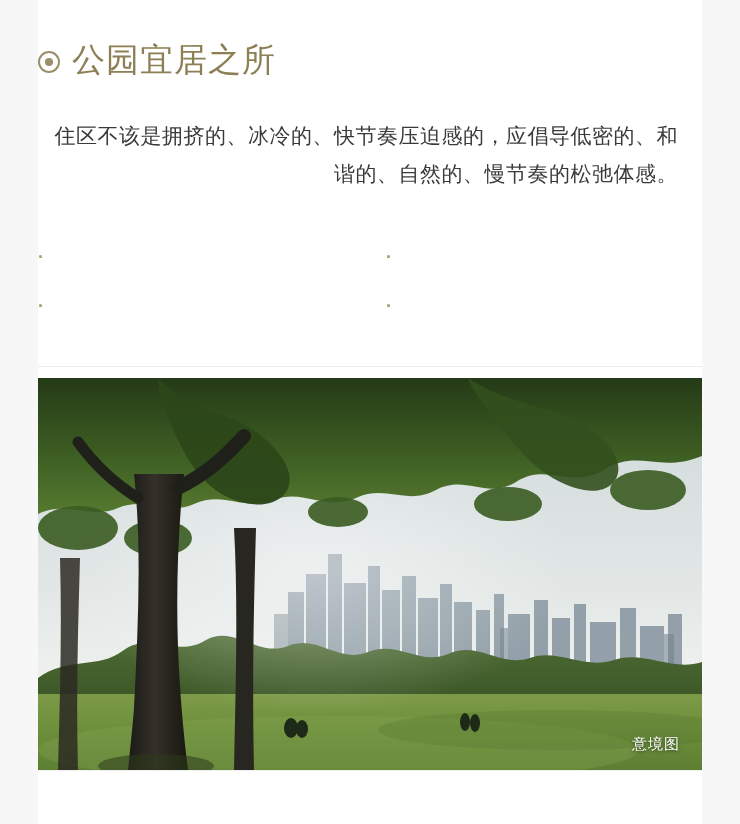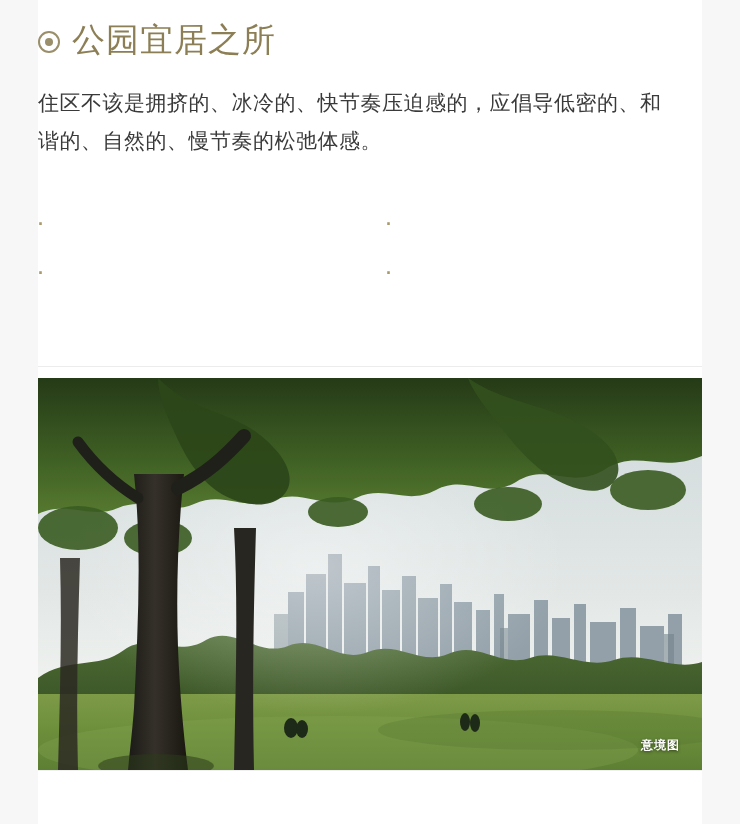--- a/index.html
+++ b/index.html
@@ -29,21 +29,21 @@
     position: absolute;
     top: 0;
     width: 38px;
     height: 824px;
     background: #f7f7f7;
   }
   .gutter.left { left: 0; }
   .gutter.right { right: 0; width: 38px; }
 
   .header {
-    padding-top: 20px;
+    padding-top: 40px;
     display: flex;
     align-items: center;
   }
   .target-icon {
     width: 22px;
     height: 22px;
     border: 2px solid #9a8f6a;
     border-radius: 50%;
     position: relative;
     margin-right: 12px;
@@ -60,26 +60,27 @@
     background: #9a8f6a;
   }
   .title {
     font-size: 33px;
     line-height: 40px;
     color: #8d7f55;
     letter-spacing: 1px;
     font-weight: 500;
   }
   .desc {
-    margin-top: 24px;
+    margin-top: 37px;
     font-size: 21px;
     line-height: 38px;
     color: #3a3a3a;
     letter-spacing: 0.5px;
     width: 640px;
+    text-align: right;
   }
   .features {
     margin-top: 54px;
     display: grid;
     grid-template-columns: 348px 1fr;
     row-gap: 28px;
     column-gap: 0;
   }
   .feature {
     display: flex;
@@ -115,24 +116,23 @@
   }
   .photo {
     position: absolute;
     inset: 0;
   }
   .caption {
     position: absolute;
     right: 22px;
     bottom: 16px;
     color: #ffffff;
-    font-size: 12px;
+    font-size: 15px;
     letter-spacing: 1px;
     text-shadow: 0 1px 3px rgba(0,0,0,.55);
-    font-weight: bold;
   }
   .bottom-rule {
     position: absolute;
     left: 0;
     top: 770px;
     width: 664px;
     height: 1px;
     background: #f0f0f0;
   }
 </style>

